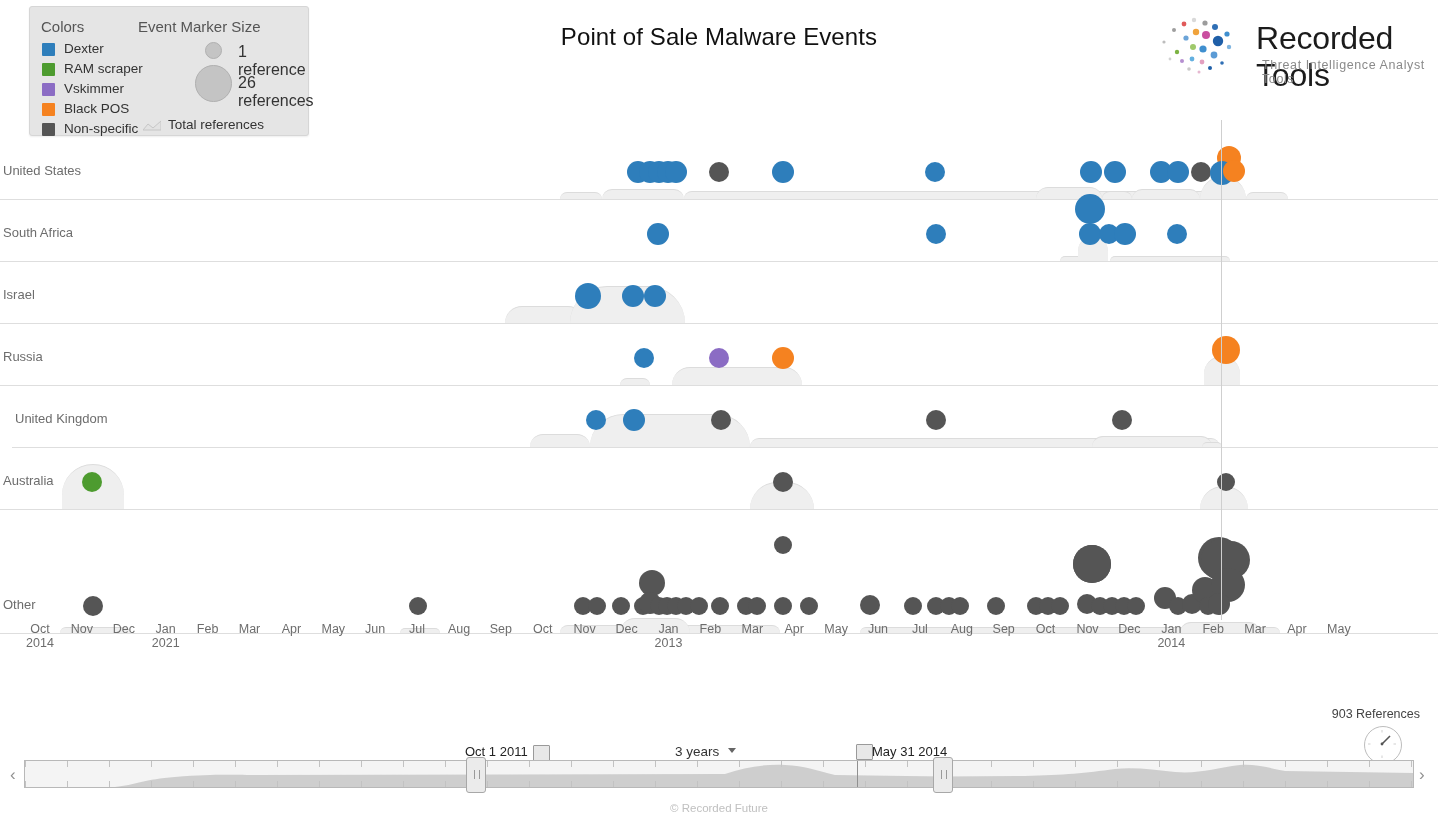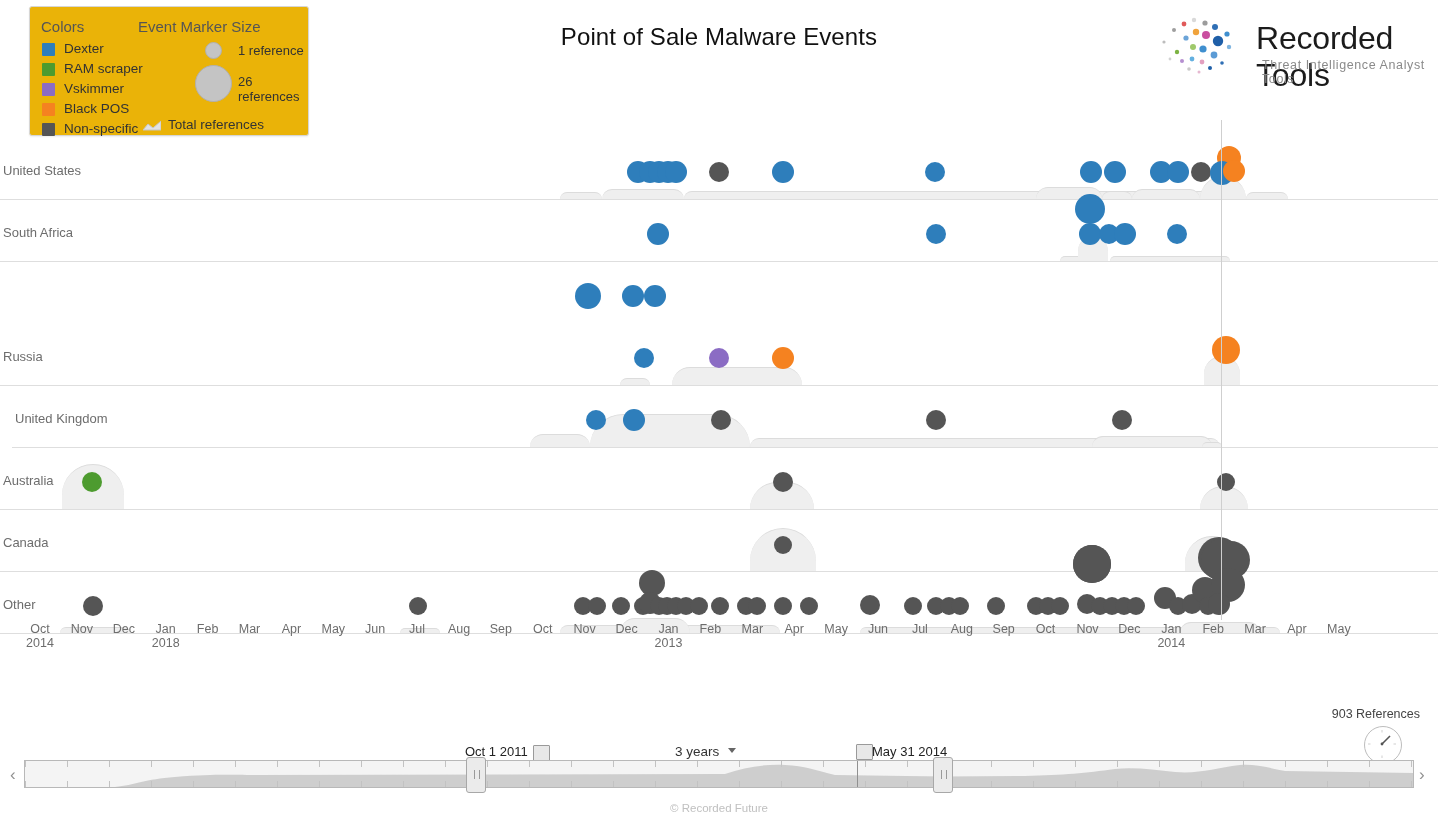--- a/index.html
+++ b/index.html
@@ -4,30 +4,30 @@
 <style>
   html,body{margin:0;padding:0;}
   body{
     width:1438px;height:818px;background:#ffffff;overflow:hidden;position:relative;
     font-family:"Liberation Sans", sans-serif;
     -webkit-font-smoothing:antialiased;
   }
   
   #legend{
     position:absolute;left:29px;top:6px;width:278px;height:128px;
-    background:#eab308;border:1px solid #d6d6d6;border-radius:3px;
+    background:#e5e5e5;border:1px solid #d6d6d6;border-radius:3px;
     box-shadow:0 1px 2px rgba(0,0,0,.07);
   }
   #legend .lg-head{position:absolute;font-size:15px;color:#555;}
   #legend .h-colors{left:11px;top:11px;}
   #legend .h-size{left:108px;top:11px;}
   .lg-row{position:absolute;left:12px;font-size:13.5px;color:#333;white-space:nowrap;}
   .lg-swatch{position:absolute;left:0;width:13px;height:13px;border-radius:1px;}
   .lg-text{position:absolute;left:22px;top:-2px;}
-  .size-row{position:absolute;font-size:13px;color:#333;}
+  .size-row{position:absolute;font-size:16px;color:#333;}
   .size-circle{position:absolute;border-radius:50%;background:#c4c4c4;border:1px solid #b0b0b0;}
   .tot-ref{position:absolute;left:138px;top:110px;font-size:13.5px;color:#333;}
   .tot-glyph{position:absolute;left:113px;top:110px;width:18px;height:11px;}
   
   #title{
     position:absolute;left:0;top:23px;width:1438px;text-align:center;
     font-size:24px;color:#111;letter-spacing:.1px;
   }
   
   #logo{position:absolute;left:1152px;top:14px;width:280px;height:62px;}
@@ -166,20 +166,26 @@
       <div class="density" style="left: 602px; width: 82px; height: 9px; border-radius: 41px 41px 0px 0px;"></div>
       <div class="density" style="left: 684px; width: 560px; height: 7px; border-radius: 280px 280px 0px 0px;"></div>
       <div class="density" style="left: 1036px; width: 66px; height: 11px; border-radius: 33px 33px 0px 0px;"></div>
       <div class="density" style="left: 1102px; width: 30px; height: 7px; border-radius: 15px 15px 0px 0px;"></div>
       <div class="density" style="left: 1132px; width: 68px; height: 9px; border-radius: 34px 34px 0px 0px;"></div>
       <div class="density" style="left: 1200px; width: 46px; height: 22px; border-radius: 23px 23px 0px 0px;"></div>
       <div class="density" style="left: 1246px; width: 42px; height: 6px; border-radius: 21px 21px 0px 0px;"></div>
       <div class="row-line"></div>
       <div class="row-label">United States</div>
     </div>
+    <div class="row" style="top: 124px;">
+      <div class="density" style="left: 505px; width: 80px; height: 16px; border-radius: 40px 40px 0px 0px;"></div>
+      <div class="density" style="left: 570px; width: 115px; height: 36px; border-radius: 57.5px 57.5px 0px 0px;"></div>
+      <div class="row-line"></div>
+      <div class="row-label">Israel</div>
+    </div>
     <div class="row" style="top: 186px;">
       <div class="density" style="left: 620px; width: 30px; height: 6px; border-radius: 15px 15px 0px 0px;"></div>
       <div class="density" style="left: 672px; width: 130px; height: 17px; border-radius: 65px 65px 0px 0px;"></div>
       <div class="density" style="left: 1204px; width: 36px; height: 28px; border-radius: 18px 18px 0px 0px;"></div>
       <div class="row-line"></div>
       <div class="row-label">Russia</div>
     </div>
     <div class="row" style="top: 248px; margin-left: 12px;">
       <div class="density" style="left: 518px; width: 60px; height: 12px; border-radius: 30px 30px 0px 0px;"></div>
       <div class="density" style="left: 578px; width: 160px; height: 32px; border-radius: 80px 80px 0px 0px;"></div>
@@ -188,26 +194,20 @@
       <div class="density" style="left: 1190px; width: 20px; height: 4px; border-radius: 10px 10px 0px 0px;"></div>
       <div class="row-line"></div>
       <div class="row-label">United Kingdom</div>
     </div>
     <div class="row" style="top: 310px;">
       <div class="density" style="left: 62px; width: 62px; height: 44px; border-radius: 31px 31px 0px 0px;"></div>
       <div class="density" style="left: 750px; width: 64px; height: 26px; border-radius: 32px 32px 0px 0px;"></div>
       <div class="density" style="left: 1200px; width: 48px; height: 22px; border-radius: 24px 24px 0px 0px;"></div>
       <div class="row-line"></div>
       <div class="row-label">Australia</div>
-    </div>
-    <div class="row" style="top: 372px;">
-      <div class="density" style="left: 750px; width: 66px; height: 42px; border-radius: 33px 33px 0px 0px;"></div>
-      <div class="density" style="left: 1185px; width: 54px; height: 34px; border-radius: 27px 27px 0px 0px;"></div>
-      <div class="row-line"></div>
-      <div class="row-label">Canada</div>
     </div>
     <div class="row" style="top: 434px;">
       <div class="density" style="left: 60px; width: 70px; height: 5px; border-radius: 35px 35px 0px 0px;"></div>
       <div class="density" style="left: 400px; width: 40px; height: 4px; border-radius: 20px 20px 0px 0px;"></div>
       <div class="density" style="left: 560px; width: 220px; height: 7px; border-radius: 110px 110px 0px 0px;"></div>
       <div class="density" style="left: 620px; width: 70px; height: 14px; border-radius: 35px 35px 0px 0px;"></div>
       <div class="density" style="left: 860px; width: 420px; height: 5px; border-radius: 210px 210px 0px 0px;"></div>
       <div class="density" style="left: 1180px; width: 80px; height: 10px; border-radius: 40px 40px 0px 0px;"></div>
       <div class="row-line"></div>
       <div class="row-label">Other</div>
@@ -295,21 +295,21 @@
     <div class="marker" style="width: 42px; height: 42px; left: 1201px; top: 401px; background: rgb(85, 85, 85);"></div>
     <div class="marker" style="width: 34px; height: 34px; left: 1211px; top: 430px; background: rgb(85, 85, 85);"></div>
     <div class="marker" style="width: 22px; height: 22px; left: 1208px; top: 455px; background: rgb(85, 85, 85);"></div>
   </div>
 <div id="nowline"></div>
 
 <div id="axis">
     <div class="tick" style="left: 17px;"><span>Oct</span><span class="yr">2014</span></div>
     <div class="tick" style="left: 58.9px;"><span>Nov</span></div>
     <div class="tick" style="left: 100.8px;"><span>Dec</span></div>
-    <div class="tick" style="left: 142.7px;"><span>Jan</span><span class="yr">2018</span></div>
+    <div class="tick" style="left: 142.7px;"><span>Jan</span><span class="yr">2021</span></div>
     <div class="tick" style="left: 184.6px;"><span>Feb</span></div>
     <div class="tick" style="left: 226.5px;"><span>Mar</span></div>
     <div class="tick" style="left: 268.4px;"><span>Apr</span></div>
     <div class="tick" style="left: 310.3px;"><span>May</span></div>
     <div class="tick" style="left: 352.2px;"><span>Jun</span></div>
     <div class="tick" style="left: 394.1px;"><span>Jul</span></div>
     <div class="tick" style="left: 436px;"><span>Aug</span></div>
     <div class="tick" style="left: 477.9px;"><span>Sep</span></div>
     <div class="tick" style="left: 519.8px;"><span>Oct</span></div>
     <div class="tick" style="left: 561.7px;"><span>Nov</span></div>

